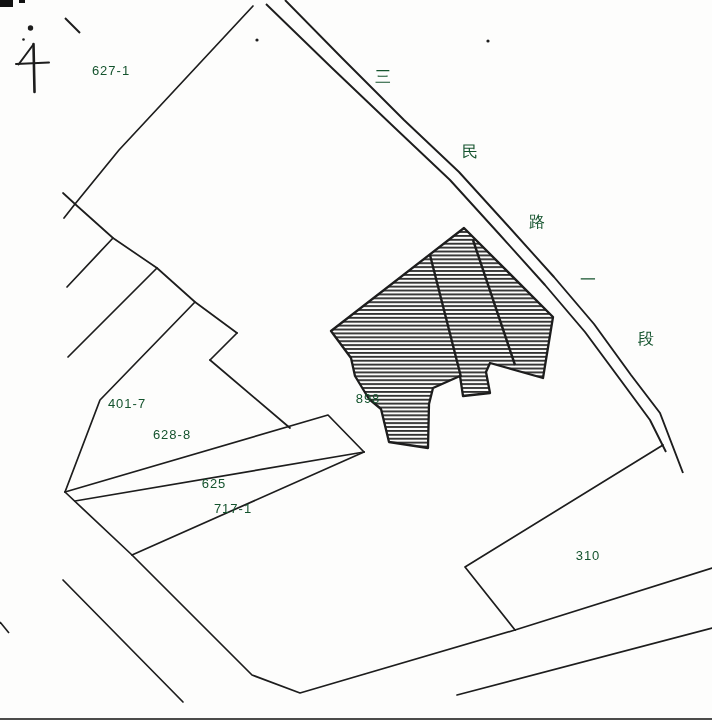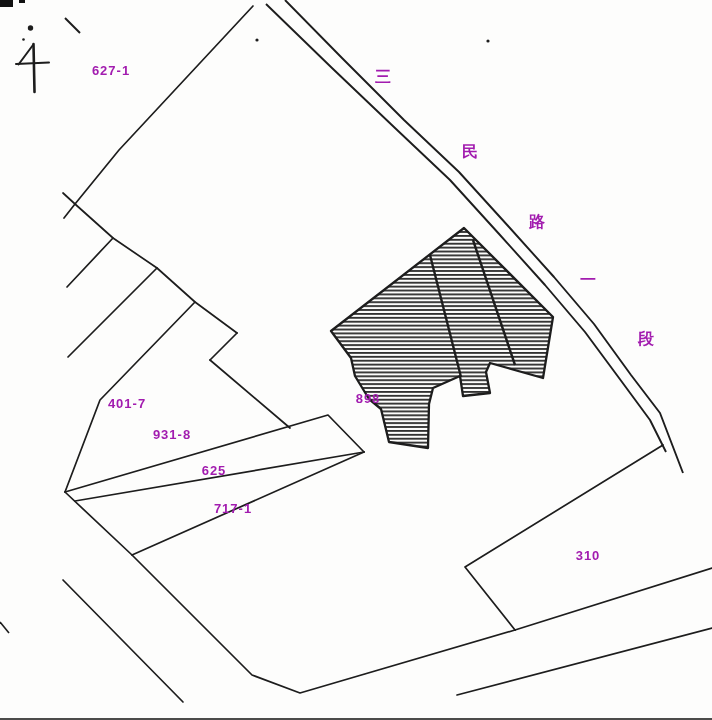--- a/index.html
+++ b/index.html
@@ -3,22 +3,22 @@
 <meta charset="utf-8">
 <style>
   html,body{margin:0;padding:0;background:#e8e8e8;}
   .stage{
     position:relative;width:712px;height:720px;background:#fdfdfc;
     overflow:hidden;font-family:"Liberation Sans",sans-serif;color:#1d1d1d;
   }
   .stage svg{position:absolute;left:0;top:0;}
   .lbl{
     position:absolute;transform:translate(-50%,-50%);
-    font-weight:bold;font-size:13px;letter-spacing:1px;
-    color:#a21caf;white-space:nowrap;
+    font-weight:normal;font-size:13px;letter-spacing:1px;
+    color:#14532d;white-space:nowrap;
     font-family:"Liberation Sans","DejaVu Sans",sans-serif;
   }
   .rchar{
     font-size:16px;letter-spacing:0;
     font-family:"DejaVu Sans","Liberation Sans",sans-serif;
   }
 </style>
 </head>
 <body>
 
@@ -85,22 +85,22 @@
            L 369,399 L 355,376 L 351,358 Z" fill="url(#hatch)" stroke="#1d1d1d" stroke-width="2.3" stroke-linejoin="round"></path>
       <g stroke="#1d1d1d" stroke-width="2.4">
         <line x1="430" y1="255" x2="461" y2="377"></line>
         <line x1="473" y1="240" x2="515" y2="365"></line>
       </g>
     </g>
   </svg>
 
   <div class="lbl" style="left:111px;top:70px">627-1</div>
   <div class="lbl" style="left:127px;top:403px">401-7</div>
-  <div class="lbl" style="left:172px;top:434px">931-8</div>
-  <div class="lbl" style="left:214px;top:470px">625</div>
+  <div class="lbl" style="left:172px;top:434px">628-8</div>
+  <div class="lbl" style="left:214px;top:483px">625</div>
   <div class="lbl" style="left:233px;top:508px">717-1</div>
   <div class="lbl" style="left:368px;top:398px">898</div>
   <div class="lbl" style="left:588px;top:555px">310</div>
 
   <div class="lbl rchar" style="left:383px;top:77px">三</div>
   <div class="lbl rchar" style="left:470px;top:152px">民</div>
   <div class="lbl rchar" style="left:537px;top:222px">路</div>
   <div class="lbl rchar" style="left:588px;top:280px">一</div>
   <div class="lbl rchar" style="left:646px;top:339px">段</div>
 

